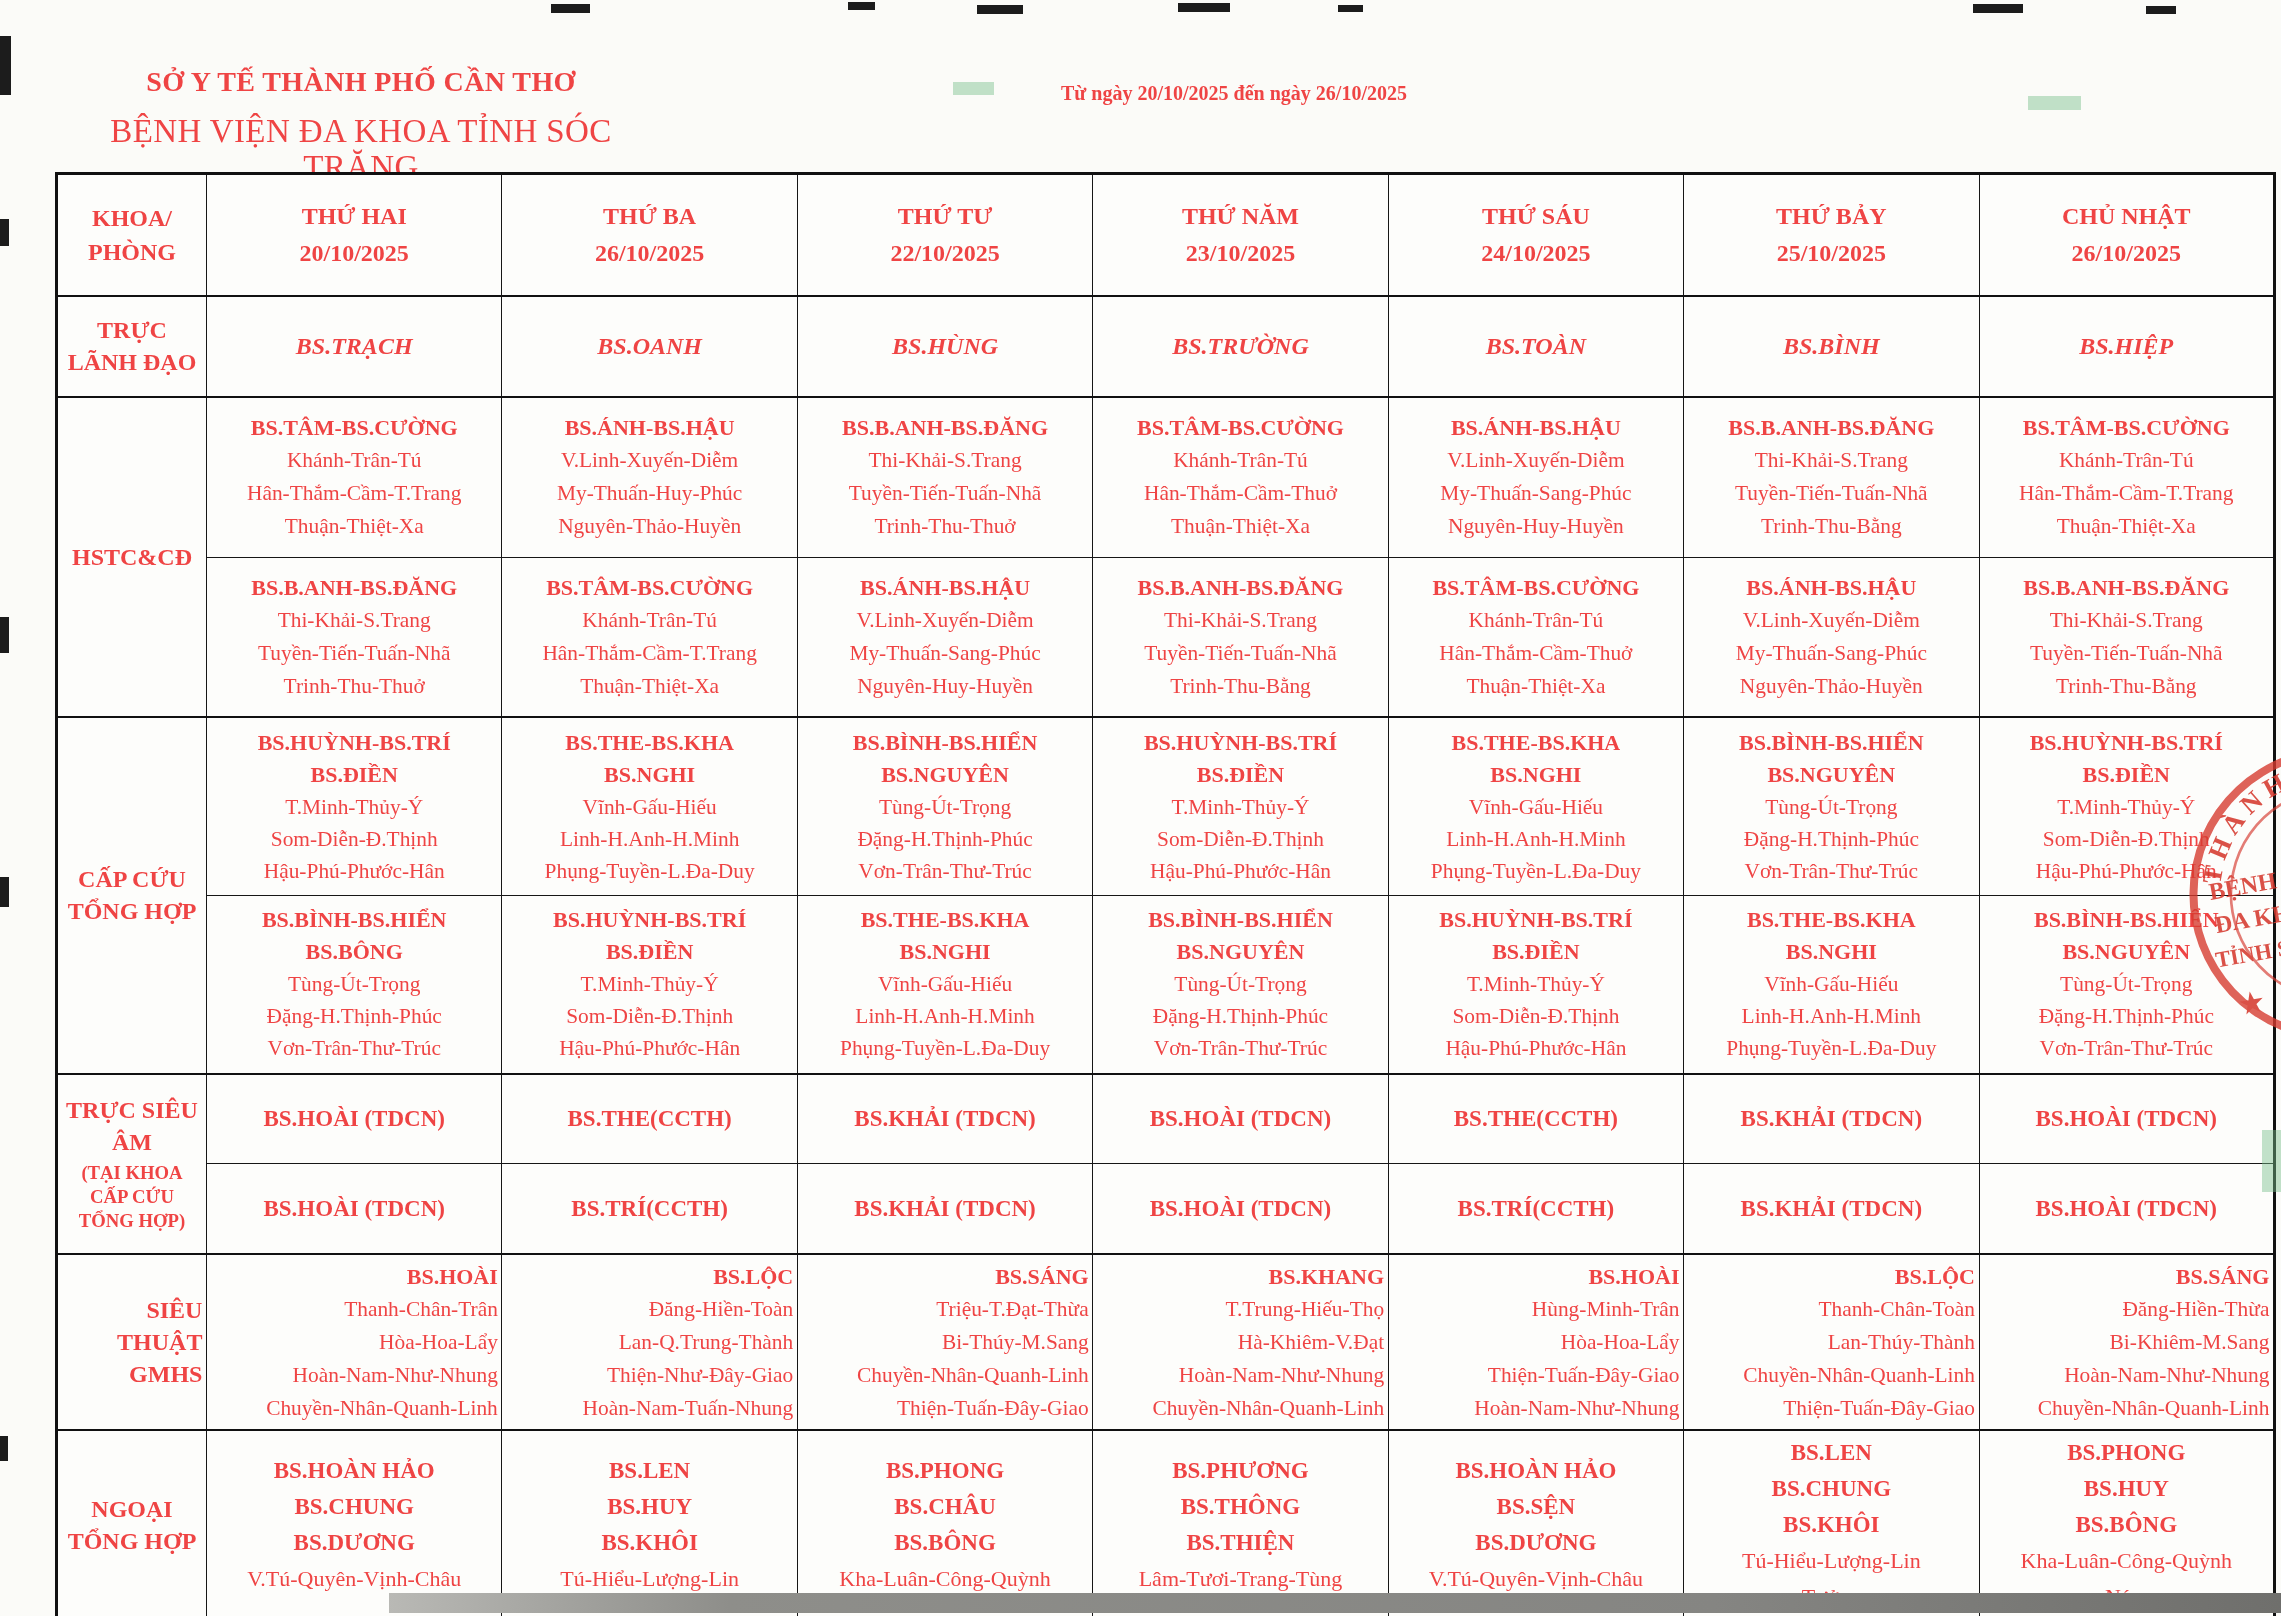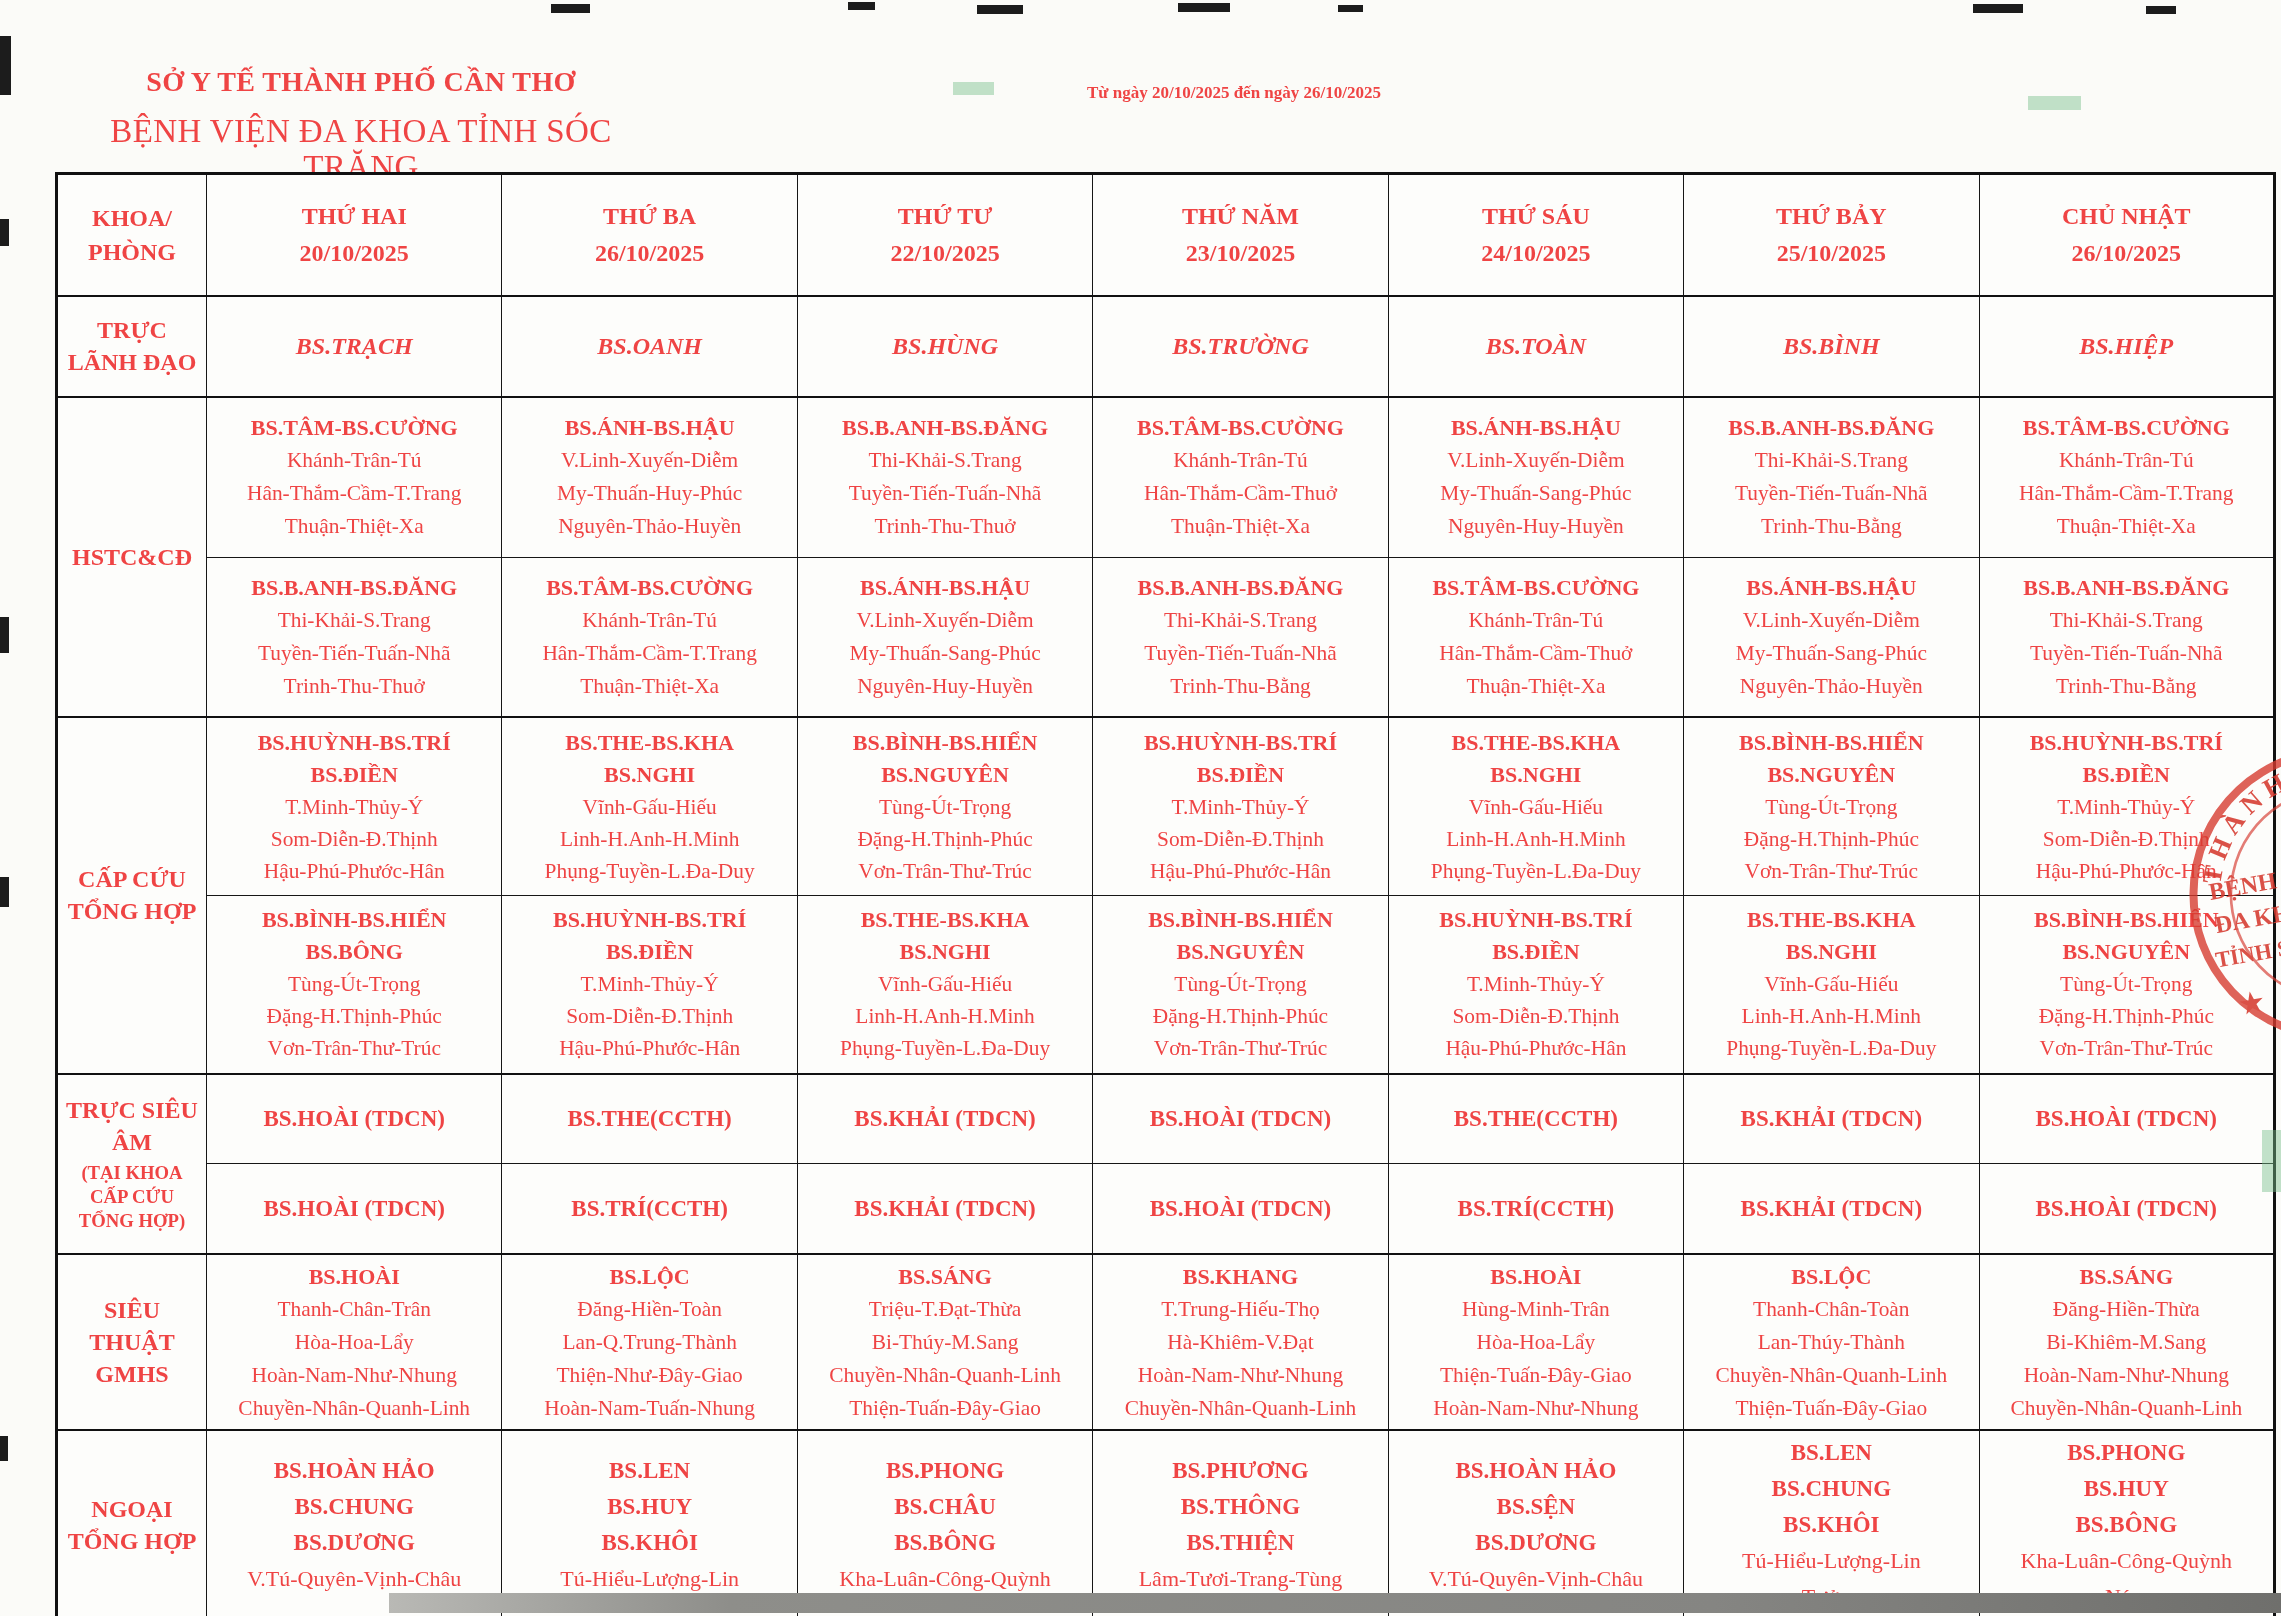--- a/index.html
+++ b/index.html
@@ -5,42 +5,42 @@
   html,body{margin:0;padding:0;}
   body{width:2281px;height:1616px;overflow:hidden;background:#e9e9e6;}
   .page{position:relative;width:2281px;height:1616px;background:#fbfbf8;overflow:hidden;
         font-family:"Liberation Serif","DejaVu Serif",serif;color:#ef4444;}
   
   .org-block{position:absolute;left:85px;top:64px;width:552px;text-align:center;}
   .org-line1{font-weight:bold;font-size:28px;line-height:36px;letter-spacing:0.4px;}
   .org-line2{font-weight:normal;font-size:33px;line-height:36px;margin-top:12.5px;letter-spacing:0.4px;}
   .title-block{position:absolute;left:940px;top:64px;width:588px;text-align:center;}
   .main-title{font-weight:bold;font-size:33px;line-height:37px;letter-spacing:0.9px;}
-  .sub-title{font-weight:bold;font-size:17px;line-height:32px;margin-top:12.5px;}
+  .sub-title{font-weight:bold;font-size:20px;line-height:32px;margin-top:12.5px;}
   
   table.sched{position:absolute;left:55px;top:172px;width:2221px;border-collapse:collapse;
               table-layout:fixed;background:#fdfdfb;}
   table.sched col.c-label{width:150px;}
   table.sched th,table.sched td{border:1.8px solid #161616;text-align:center;vertical-align:middle;
               padding:1.8px 3.6px;overflow:hidden;}
   table.sched{border:3.6px solid #111;}
   thead th{height:116px;border-bottom:2.7px solid #111;}
   .day-name,.day-date{font-weight:bold;font-size:24px;line-height:37px;}
   .corner{font-weight:bold;font-size:24px;line-height:34px;}
   tr.sec-start td{border-top:2.7px solid #111;}
   td.label-cell{font-weight:bold;padding:1.8px 5.3px;}
   .lab{font-weight:bold;font-size:24px;line-height:32px;white-space:pre-line;}
   .sublab{font-weight:bold;font-size:18.7px;line-height:24px;white-space:pre-line;margin-top:3.6px;}
   .ln{font-size:21.4px;line-height:33px;}
   .ln.bold{font-weight:bold;font-size:22px;}
   tr.sec-lanhdao td{height:96px;} tr.sec-lanhdao .ln.bold{font-size:24px;font-style:italic;}
   tr.sec-hstc td{height:155px;}
   tr.sec-capcuu td{height:173px;} tr.sec-capcuu .ln{line-height:32px;}
   tr.sec-sieuam td{height:85px;} tr.sec-sieuam .ln.bold{font-size:23px;}
-  tr.sec-phau td{height:171px;} tr.sec-phau .ln{line-height:33px;}
+  tr.sec-phau td{height:171px;text-align:right;} tr.sec-phau .ln{line-height:33px;}
   tr.sec-ngoai td{height:183px;} tr.sec-ngoai .ln{line-height:36px;font-size:22px;}
   tr.sec-ngoai .ln.bold{font-size:23px;}
   
   .stamp{position:absolute;left:2171px;top:729px;width:321px;height:339px;
          transform:rotate(-10deg);opacity:.88;pointer-events:none;}
   .stamp text{fill:#d63a2f;font-family:"Liberation Serif",serif;font-weight:bold;}
   
   .speck{position:absolute;background:#1c1c1c;}
   .speck.green{background:rgba(120,190,140,.45);}
   .bottom-band{position:absolute;left:389px;top:1593px;width:1893px;height:19.6px;

